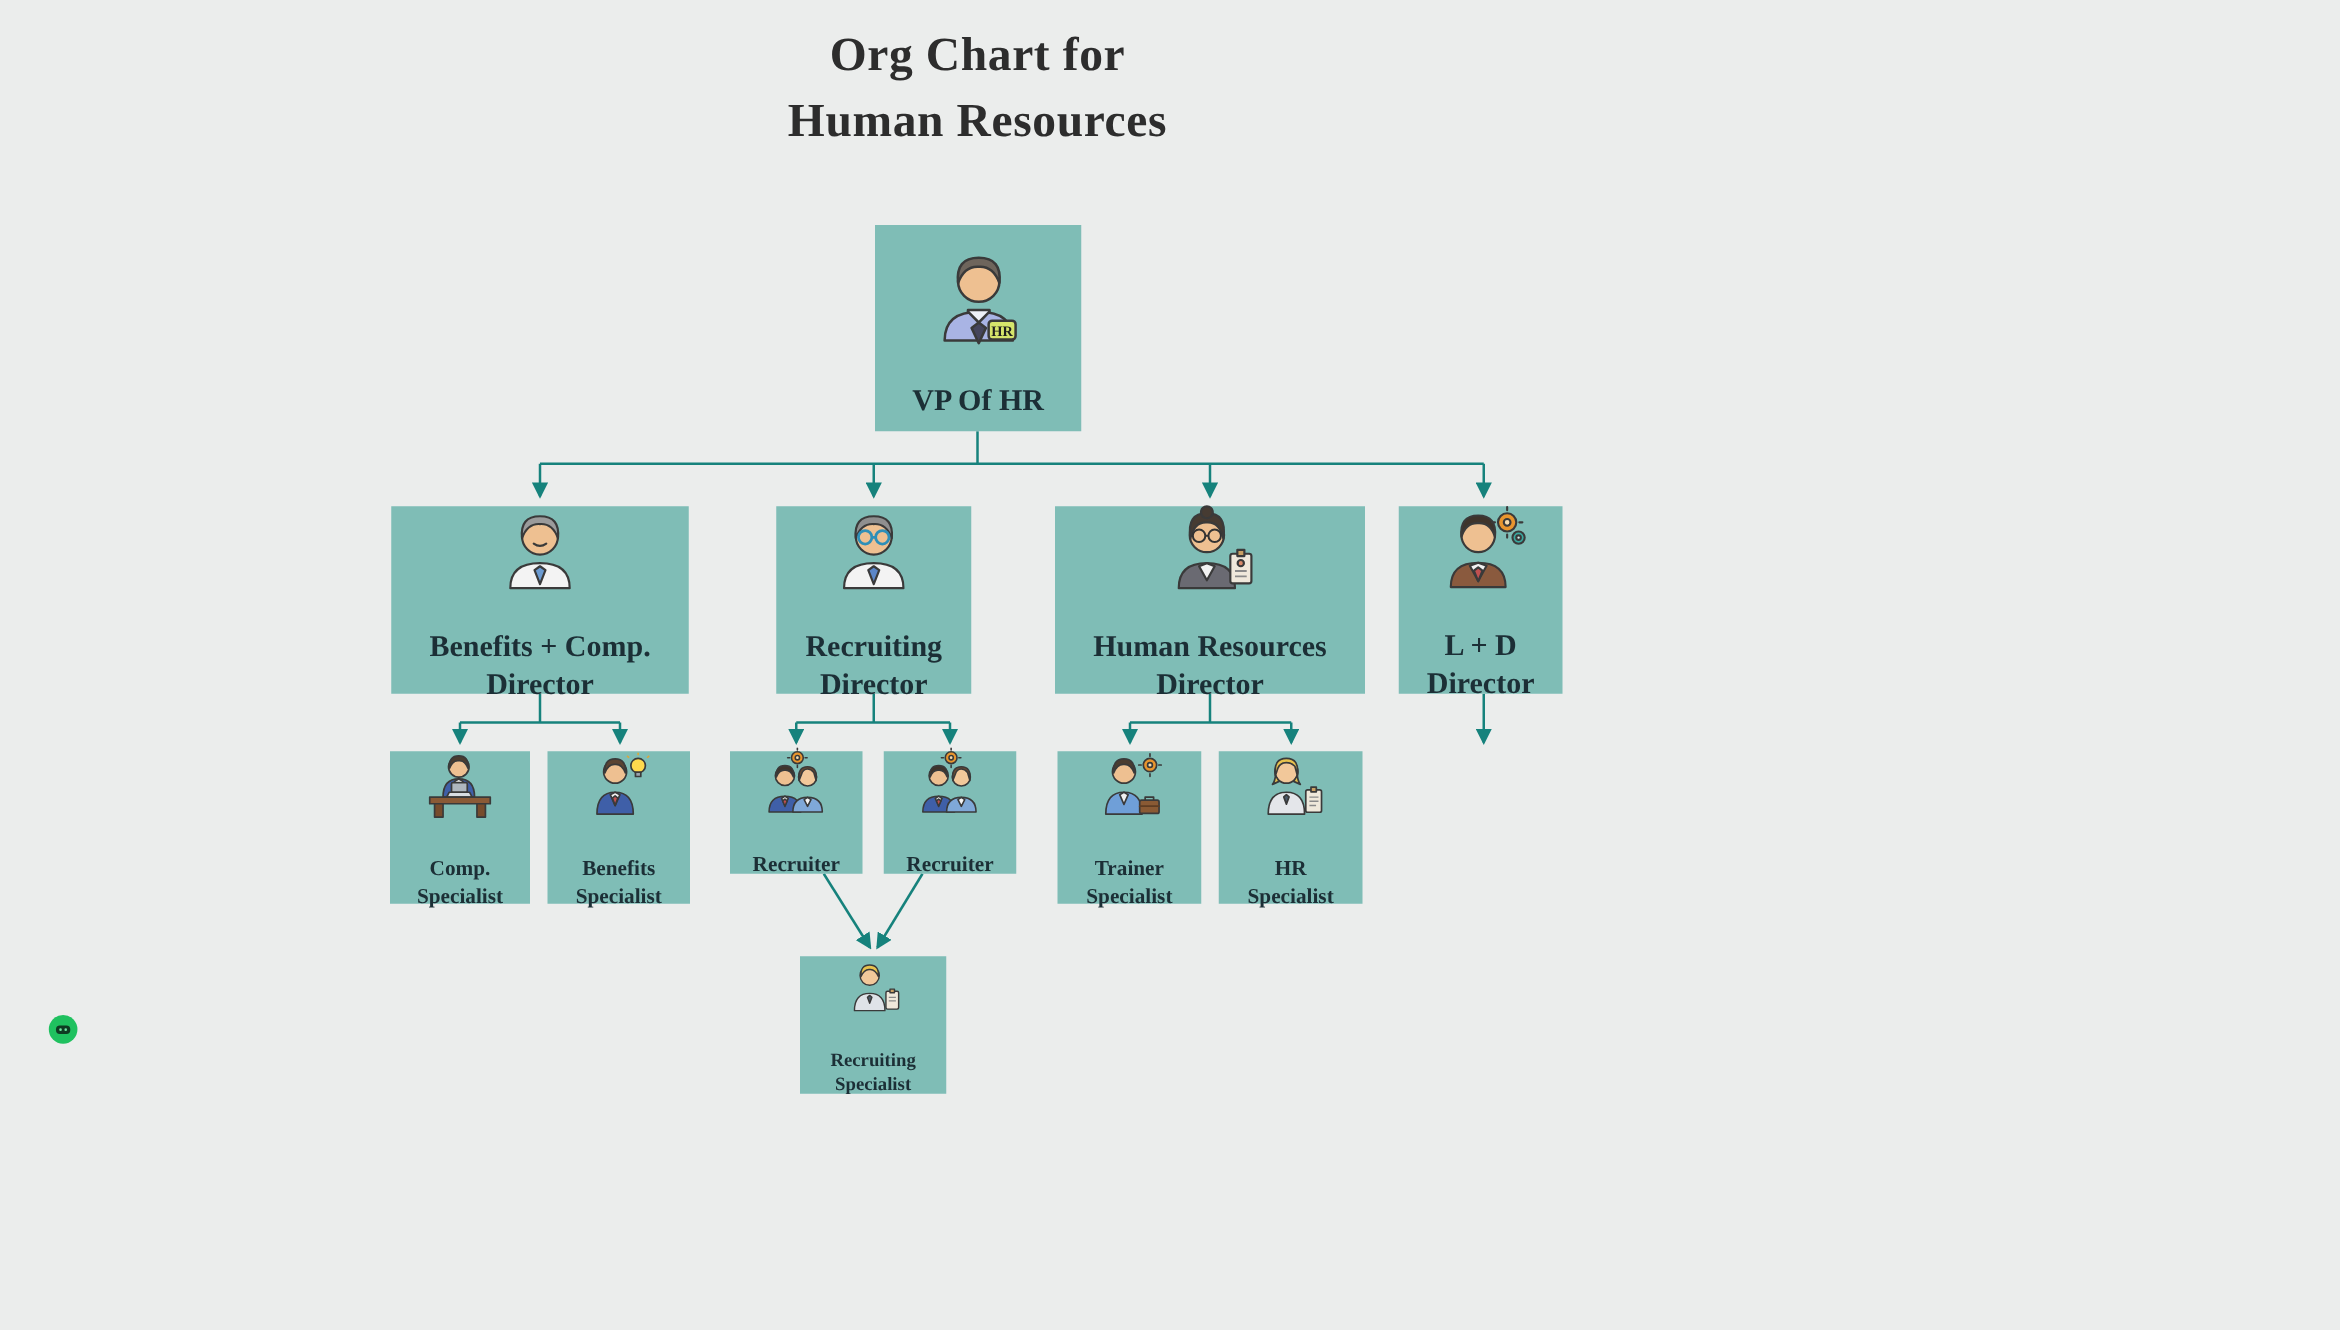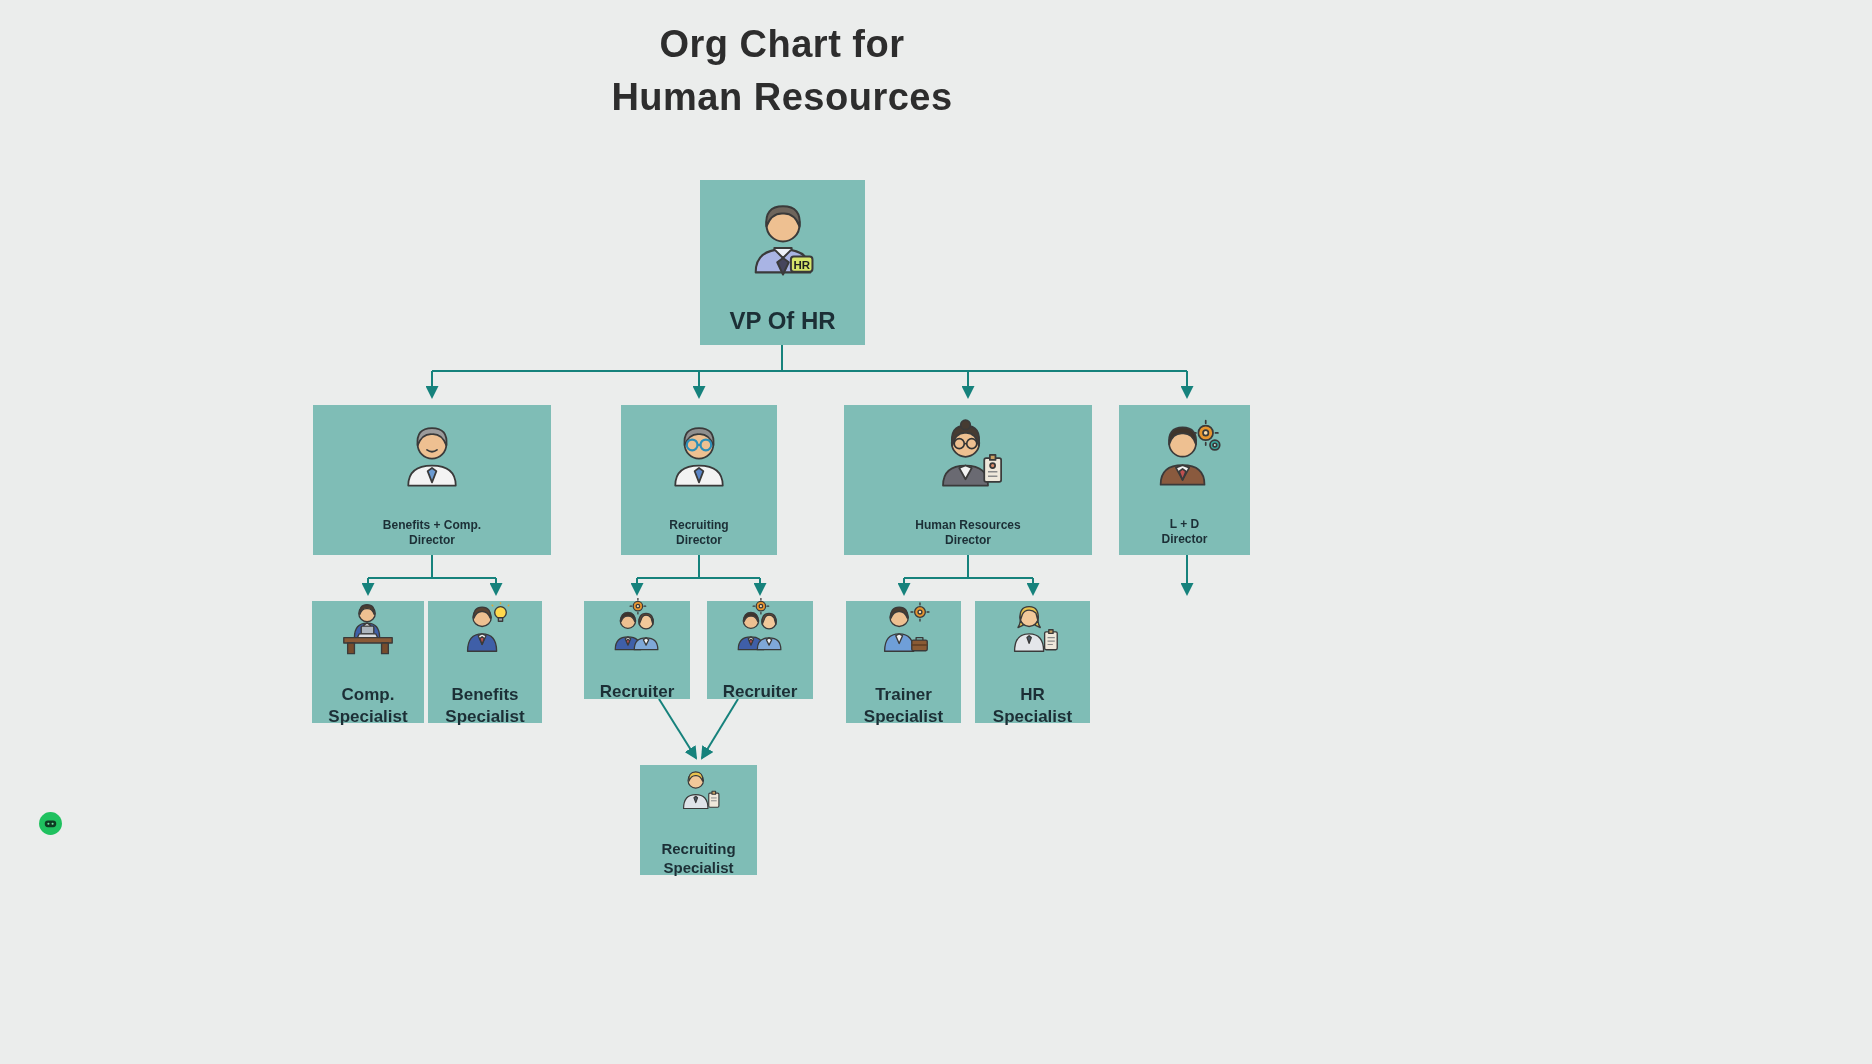--- a/index.html
+++ b/index.html
@@ -1,41 +1,41 @@
 <!DOCTYPE html>
 <html><head>
 <meta charset="utf-8">
 <style>
   html,body{margin:0;padding:0;}
   body{font-family:"Liberation Sans","DejaVu Sans",sans-serif;background:#ebedec;}
-  .canvas{position:relative;width:1872px;height:1012px;background:#ebedec;overflow:hidden;}
+  .canvas{position:relative;width:1872px;height:1012px;background:#ebedec;overflow:hidden;font-family:Liberation Serif, serif;}
 
   .title{position:absolute;left:382px;top:18px;width:800px;text-align:center;
          font-size:38px;font-weight:bold;color:#2d2d2d;line-height:1.4;letter-spacing:.5px;}
   .title .line{display:block;}
 
   .connectors{position:absolute;left:0;top:0;pointer-events:none;}
 
   .node{position:absolute;background:#7fbdb6;display:flex;flex-direction:column;
         align-items:center;justify-content:center;gap:6px;box-sizing:border-box;padding:6px 4px;}
   .label{text-align:center;font-weight:bold;color:#1c2f36;line-height:1.25;margin-top:19px;}
   .label .line{display:block;}
   .lbl-xl{font-size:24px;}
-  .lbl-lg{font-size:12px;}
+  .lbl-lg{font-size:24px;}
   .lbl-md{font-size:17px;}
   .lbl-sm{font-size:15px;}
   .avatar{display:block;line-height:0;}
 
   .n-vp  {left:700px;top:180px;width:165px;height:165px;}
   .n-bcd {left:313px;top:405px;width:238px;height:150px;}
   .n-rd  {left:621px;top:405px;width:156px;height:150px;}
   .n-hrd {left:844px;top:405px;width:248px;height:150px;}
   .n-ldd {left:1119px;top:405px;width:131px;height:150px;}
   .n-comp{left:312px;top:601px;width:112px;height:122px;}
-  .n-ben {left:428px;top:601px;width:114px;height:122px;}
+  .n-ben {left:438px;top:601px;width:114px;height:122px;}
   .n-rec1{left:584px;top:601px;width:106px;height:98px;}
   .n-rec2{left:707px;top:601px;width:106px;height:98px;}
   .n-pay {left:846px;top:601px;width:115px;height:122px;}
   .n-hrs {left:975px;top:601px;width:115px;height:122px;}
   .n-tra {left:1144px;top:601px;width:87px;height:98px;}
   .n-rsp {left:640px;top:765px;width:117px;height:110px;}
 
   .footer-bar{position:absolute;left:0;top:1051px;width:1872px;height:13px;background:#121419;}
   .brand-bubble{position:absolute;left:38px;top:811px;width:25px;height:25px;cursor:pointer;line-height:0;}
 </style>

